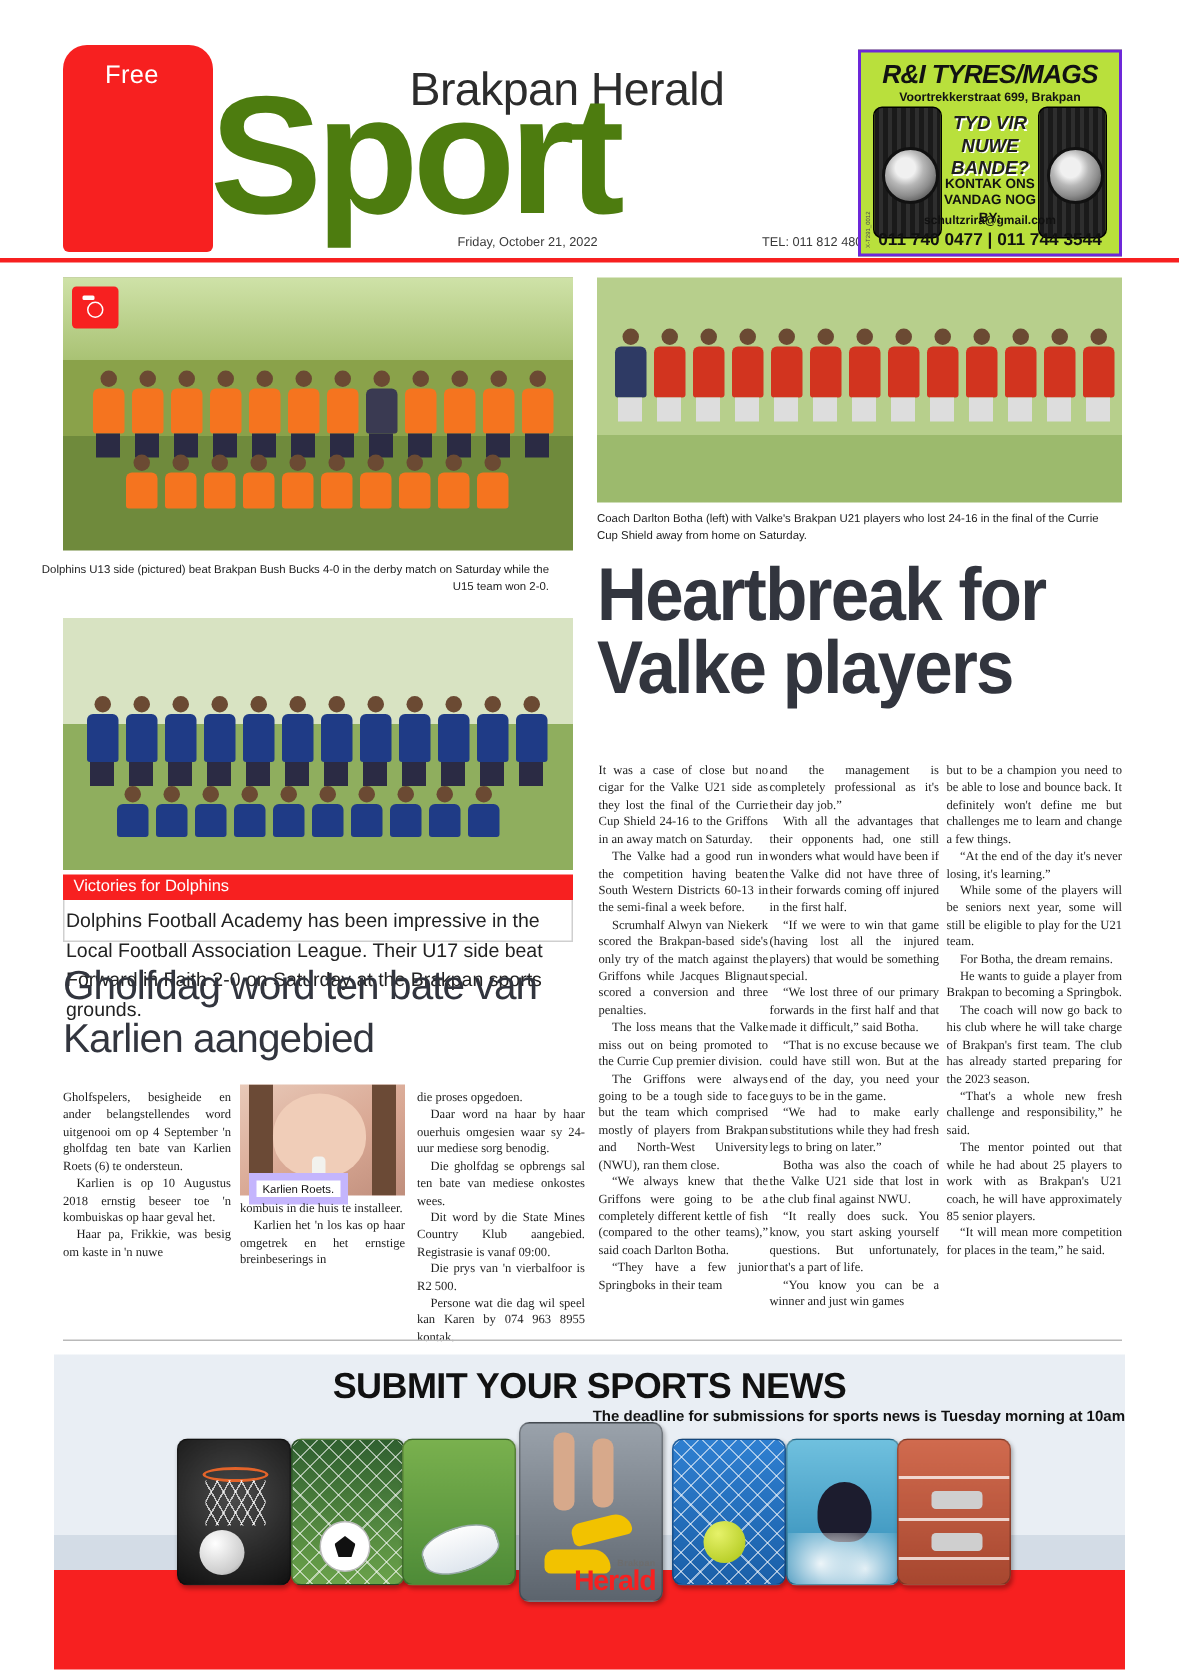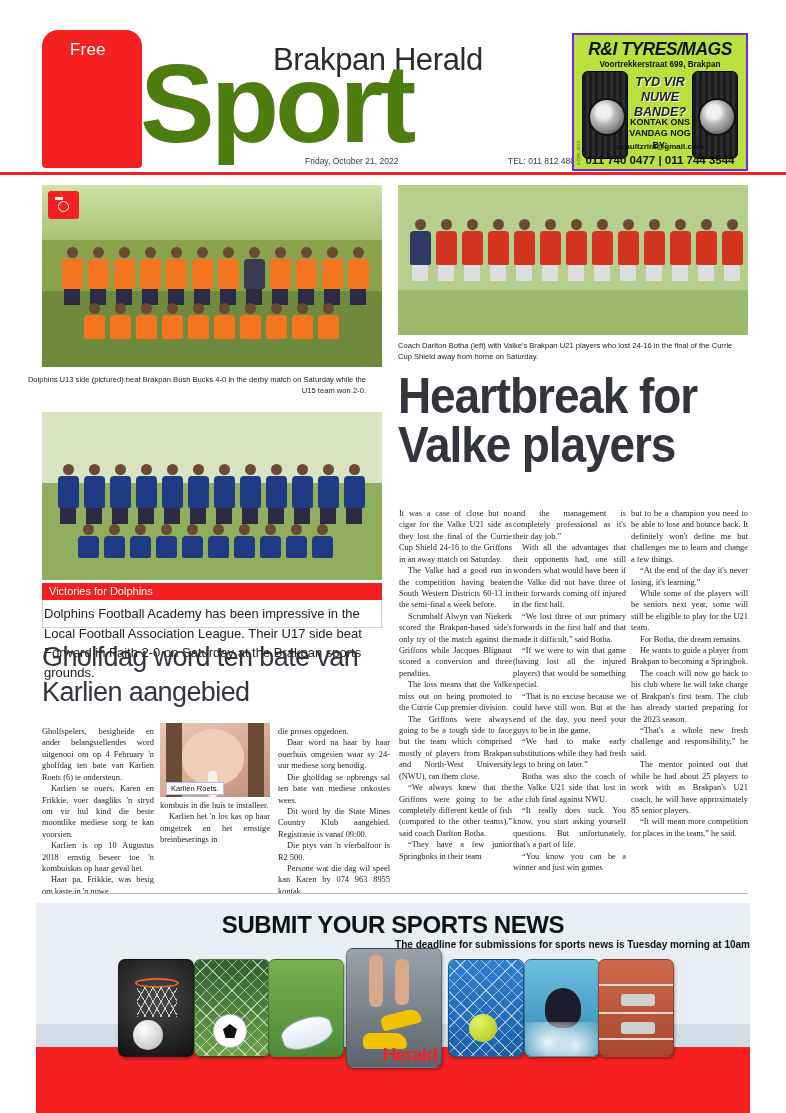--- a/index.html
+++ b/index.html
@@ -181,21 +181,21 @@
     background: linear-gradient(150deg,#e8c9b8,#d9a894 55%,#bf8e7c);
     overflow:hidden;
   }
   .kp-face { position:absolute; left:22px; top:6px; width:62px; height:56px;
              border-radius:50% 50% 46% 46%; background:#f0cdb8; }
   .kp-hair { position:absolute; left:6px; top:0; width:98px; height:74px;
              background: linear-gradient(90deg,#6b4a36 0 16%, transparent 16% 84%, #6b4a36 84% 100%); }
   .kp-tube { position:absolute; left:48px; top:48px; width:9px; height:26px; background:#f2f2ee; border-radius:3px;}
   .kp-label {
     position: absolute; left: 166px; top: 782px;
-    background: #fff; border: 1px solid #c4b5fd;
+    background: #fff; border: 5px solid #c4b5fd;
     font-size: 7.6px; color: #111; padding: 1px 4px;
     font-family: "Liberation Sans", sans-serif;
   }
 
   .grey-rule { position:absolute; left:42px; width:706px; height:1px; background:#b9b9b9; }
 
   
   .banner {
     position: absolute; left: 36px; top: 903px; width: 714px; height: 232px;
     background: linear-gradient(#e9eef4 0 52%, #d3dce6 52% 62%, #f72020 62% 100%);
@@ -593,22 +593,22 @@
     <p>The Valke had a good run in the competition having beaten South Western Districts 60-13 in the semi-final a week before.</p>
     <p>Scrumhalf Alwyn van Niekerk scored the Brakpan-based side's only try of the match against the Griffons while Jacques Blignaut scored a conversion and three penalties.</p>
     <p>The loss means that the Valke miss out on being promoted to the Currie Cup premier division.</p>
     <p>The Griffons were always going to be a tough side to face but the team which comprised mostly of players from Brakpan and North-West University (NWU), ran them close.</p>
     <p>“We always knew that the Griffons were going to be a completely different kettle of fish (compared to the other teams),” said coach Darlton Botha.</p>
     <p>“They have a few junior Springboks in their team</p>
   </div>
   <div class="col mc2">
     <p class="first">and the management is completely professional as it's their day job.”</p>
     <p>With all the advantages that their opponents had, one still wonders what would have been if the Valke did not have three of their forwards coming off injured in the first half.</p>
+    <p>“If we were to win that game (having lost all the injured players) that would be something special.</p>
     <p>“We lost three of our primary forwards in the first half and that made it difficult,” said Botha.</p>
-    <p>“If we were to win that game (having lost all the injured players) that would be something special.</p>
     <p>“That is no excuse because we could have still won. But at the end of the day, you need your guys to be in the game.</p>
     <p>“We had to make early substitutions while they had fresh legs to bring on later.”</p>
     <p>Botha was also the coach of the Valke U21 side that lost in the club final against NWU.</p>
     <p>“It really does suck. You know, you start asking yourself questions. But unfortunately, that's a part of life.</p>
     <p>“You know you can be a winner and just win games</p>
   </div>
   <div class="col mc3">
     <p class="first">but to be a champion you need to be able to lose and bounce back. It definitely won't define me but challenges me to learn and change a few things.</p>
     <p>“At the end of the day it's never losing, it's learning.”</p>
     <p>While some of the players will be seniors next year, some will still be eligible to play for the U21 team.</p>
@@ -616,22 +616,21 @@
     <p>He wants to guide a player from Brakpan to becoming a Springbok.</p>
     <p>The coach will now go back to his club where he will take charge of Brakpan's first team. The club has already started preparing for the 2023 season.</p>
     <p>“That's a whole new fresh challenge and responsibility,” he said.</p>
     <p>The mentor pointed out that while he had about 25 players to work with as Brakpan's U21 coach, he will have approximately 85 senior players.</p>
     <p>“It will mean more competition for places in the team,” he said.</p>
   </div>
 
   <div class="afr-head">Gholfdag word ten bate van Karlien aangebied</div>
 
   <div class="col ac1">
-    <p class="first">Gholfspelers, besigheide en ander belangstellendes word uitgenooi om op 4 February 'n gholfdag ten bate van Karlien Roets (6) te ondersteun.</p>
-    <p>Karlien se ouers, Karen en Frikkie, voer daagliks 'n stryd om vir hul kind die beste moontlike mediese sorg te kan voorsien.</p>
+    <p class="first">Gholfspelers, besigheide en ander belangstellendes word uitgenooi om op 4 September 'n gholfdag ten bate van Karlien Roets (6) te ondersteun.</p>
     <p>Karlien is op 10 Augustus 2018 ernstig beseer toe 'n kombuiskas op haar geval het.</p>
     <p>Haar pa, Frikkie, was besig om kaste in 'n nuwe</p>
   </div>
 
   <div class="karlien-photo">
     <div class="kp-hair"></div>
     <div class="kp-face"></div>
     <div class="kp-tube"></div>
   </div>
   <div class="kp-label">Karlien Roets.</div>

